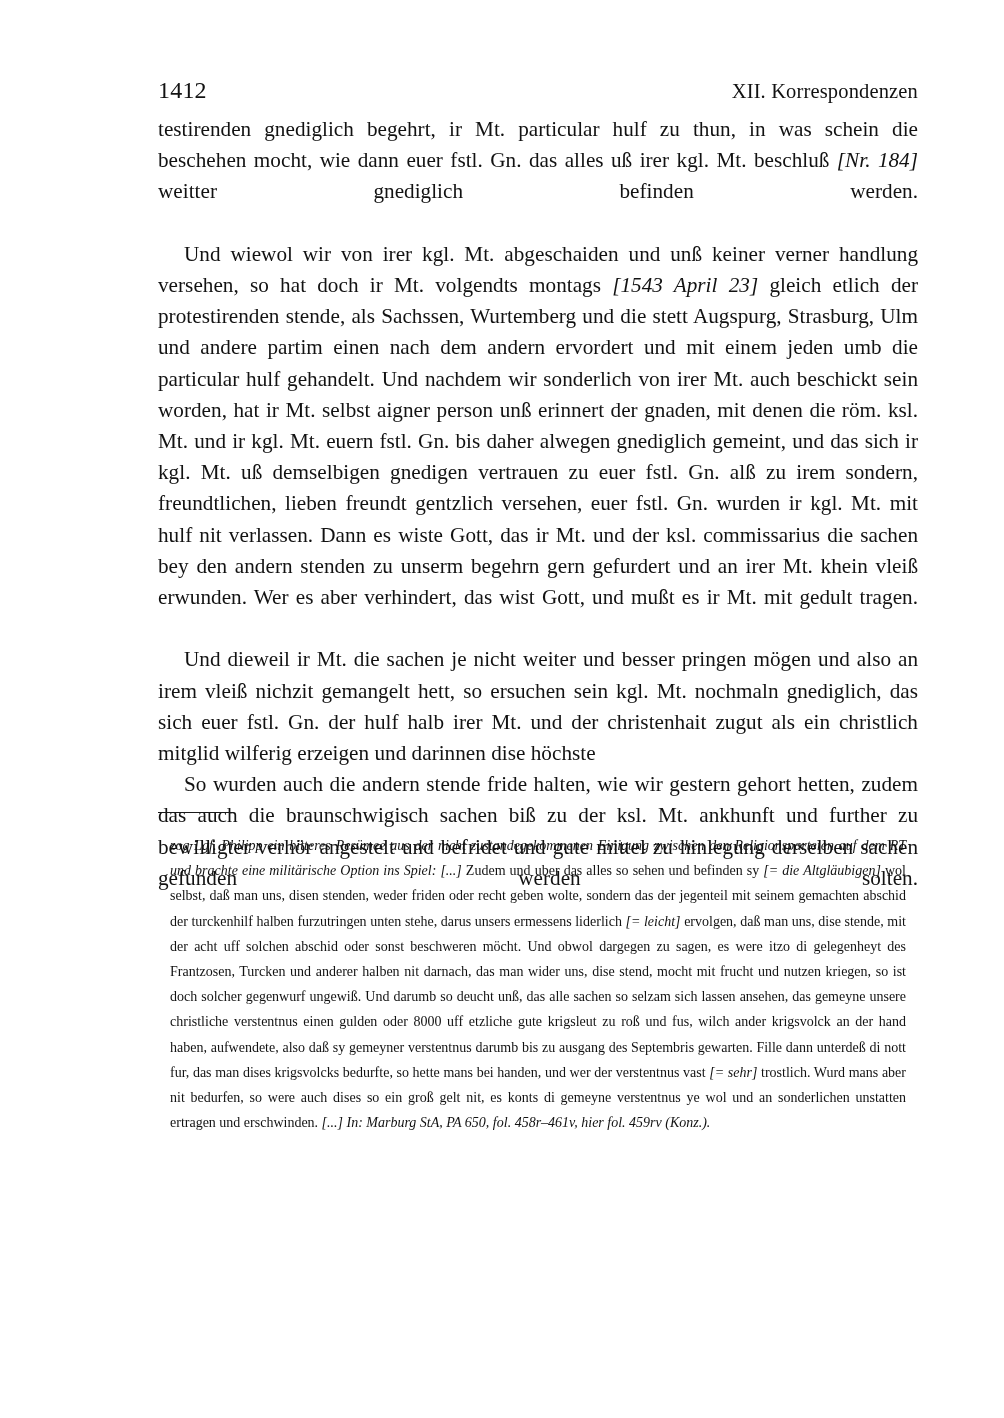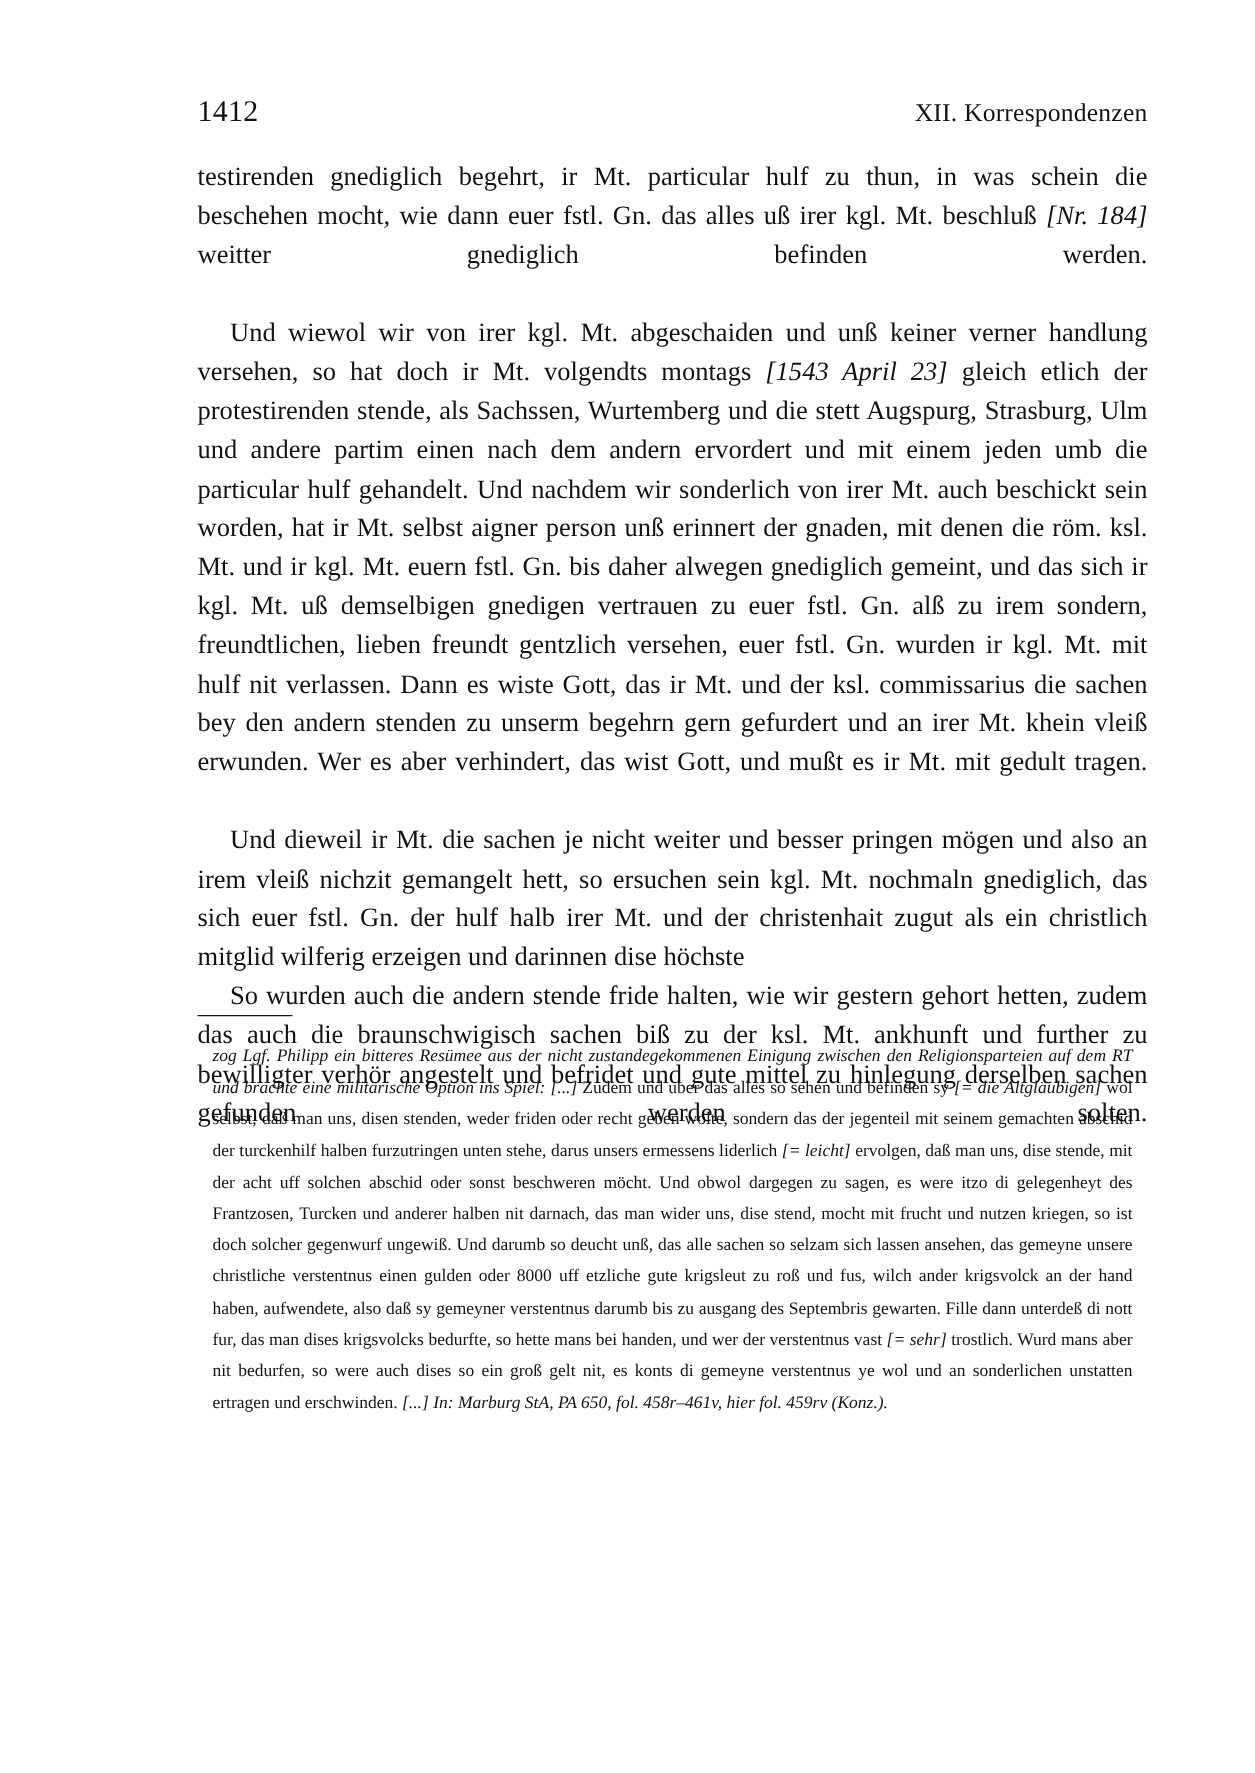--- a/index.html
+++ b/index.html
@@ -47,21 +47,21 @@
     font-size: 20.5px;
     line-height: 28px;
     padding-left: 38px;
     letter-spacing: 0.15px;
   }
 
   
   .body-block {
     position: absolute;
     left: 158px;
-    top: 126px;
+    top: 114px;
     width: 760px;
   }
   .body-block p {
     margin: 0;
     font-size: 21.2px;
     line-height: 31.2px;
     text-align: justify;
     text-justify: inter-word;
     hyphens: none;
     letter-spacing: 0.02px;

